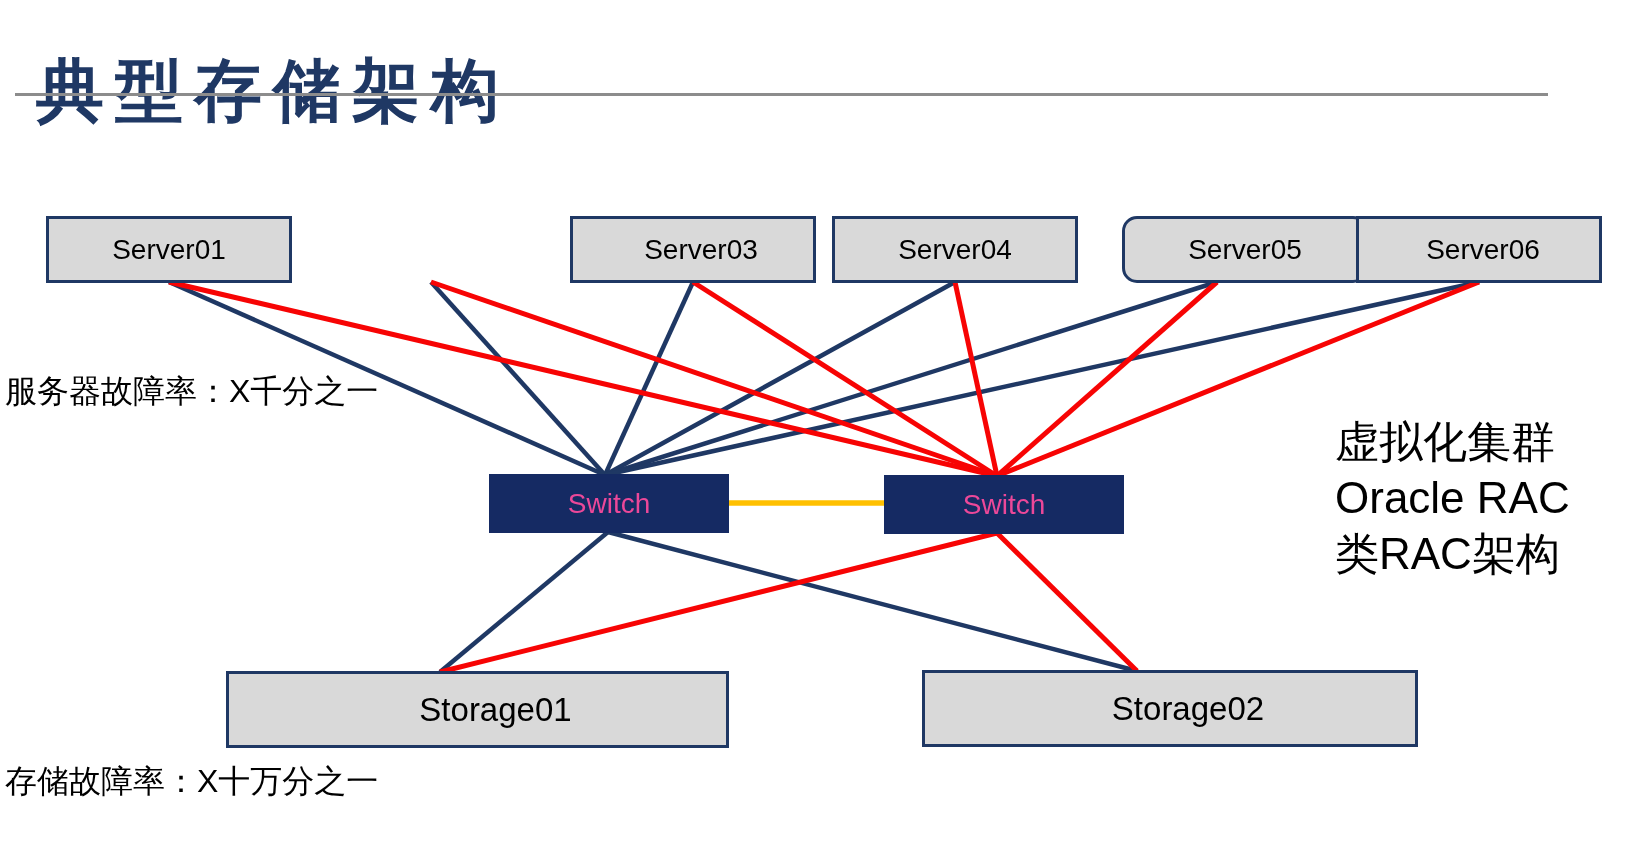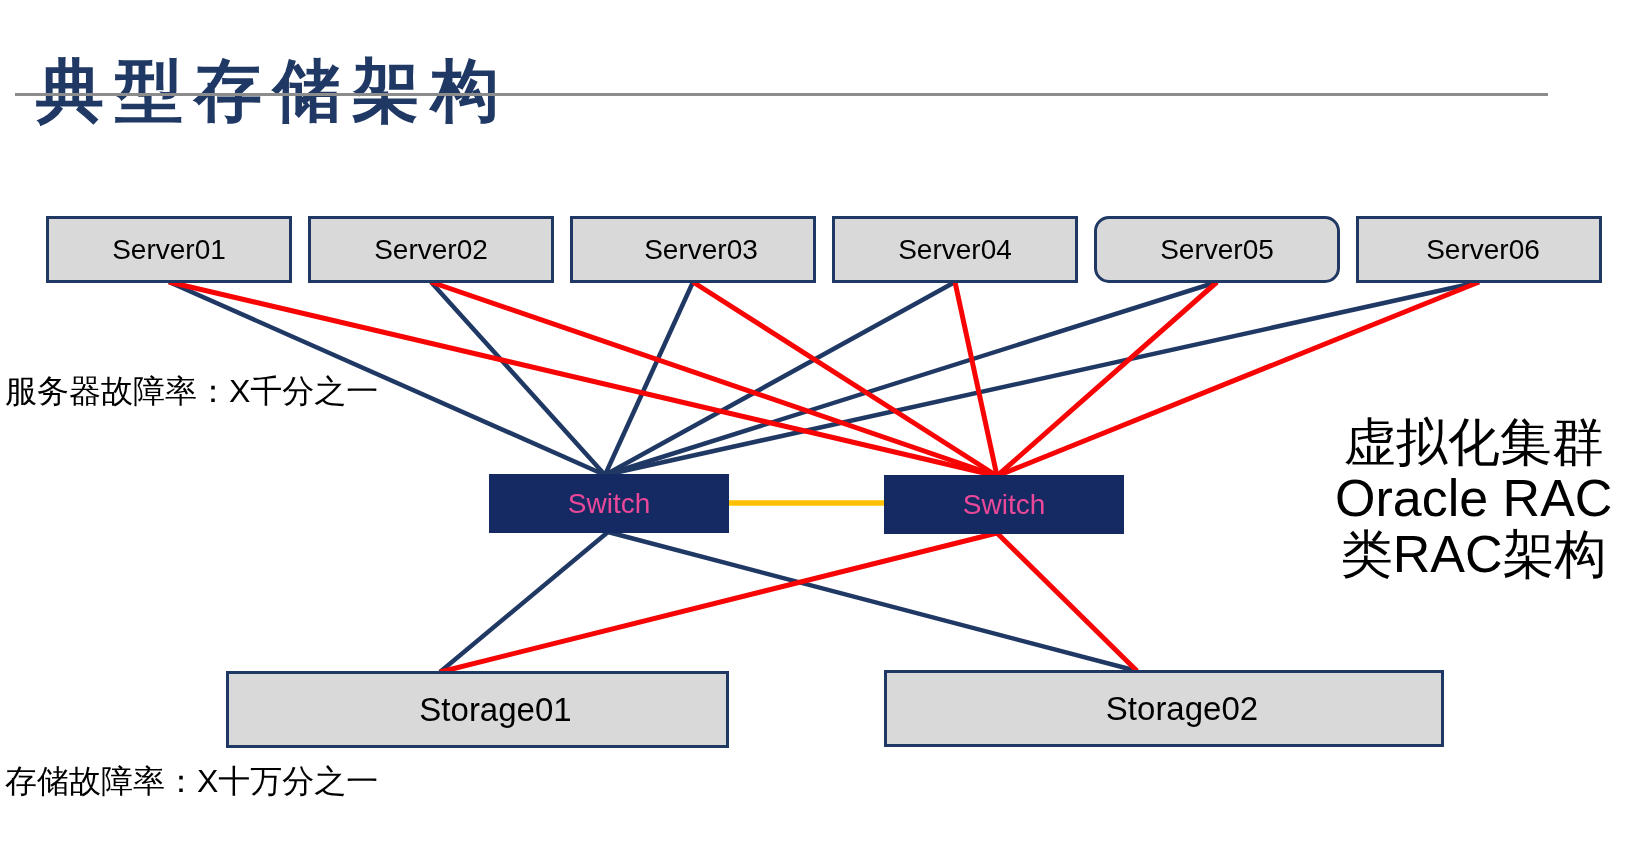--- a/index.html
+++ b/index.html
@@ -22,41 +22,41 @@
   .edge-orange{stroke:var(--c-orange);stroke-width:5.5px;}
   .node{
     position:absolute;z-index:2;display:flex;align-items:center;justify-content:center;
     box-sizing:border-box;white-space:nowrap;
   }
   .server{
     width:246px;height:67px;top:216px;background:var(--c-boxfill);
     border:3px solid var(--c-navy);font-size:28px;color:#000;
   }
   .srv1{left:46px;text-align:center;}  .srv2{left:308px;} .srv3{left:570px;padding-left:16px;}
-  .srv4{left:832px;} .srv5{left:1094px;border-radius:15px;}.srv6{left:1356px;padding-left:8px;}
+  .srv4{left:832px;} .srv5{left:1122px;border-radius:15px;}.srv6{left:1356px;padding-left:8px;}
   .switch{
     width:240px;height:59px;background:var(--c-switchfill);
     color:#ec4899;font-size:28px;
   }
   .sw1{left:489px;top:474px;}
   .sw2{left:884px;top:475px;}
   .storage{
     height:77px;background:var(--c-boxfill);border:3px solid var(--c-navy);
     font-size:33px;color:#000;padding-left:36px;
   }
   .st1{left:226px;top:671px;width:503px;}
-  .st2{left:884px;top:670px;width:560px;}
+  .st2{left:922px;top:670px;width:496px;}
   .side-label{
     position:absolute;z-index:3;font-size:32px;color:#000;white-space:nowrap;
   }
   .lbl-server-rate{left:5px;top:370px;}
   .lbl-storage-rate{left:5px;top:760px;}
   .annotation{
-    position:absolute;left:1335px;top:414px;z-index:3;font-size:52px;color:#000;
-    line-height:56px;text-align:center;white-space:nowrap;
+    position:absolute;left:1335px;top:414px;z-index:3;font-size:44px;color:#000;
+    line-height:56px;text-align:left;white-space:nowrap;
   }
 </style>
 </head>
 <body>
 
 <div id="stage">
 
   <svg id="edge-layer" width="1632" height="847" viewBox="0 0 1632 847">
       <line x1="169" y1="282" x2="605" y2="475" class="edge-navy"></line>
       <line x1="431" y1="282" x2="605" y2="475" class="edge-navy"></line>
@@ -75,23 +75,20 @@
       <line x1="997" y1="533" x2="440" y2="672" class="edge-red"></line>
       <line x1="997" y1="533" x2="1137" y2="671" class="edge-red"></line>
       <line x1="729" y1="503" x2="884" y2="503" class="edge-orange"></line>
     </svg>
 
   <div class="title">典型存储架构</div>
   <div class="title-rule"></div>
 
   <div class="node server srv1">
     <span>Server01</span>
-  </div>
-  <div class="node server srv2">
-    <span>Server02</span>
   </div>
   <div class="node server srv3">
     <span>Server03</span>
   </div>
   <div class="node server srv4">
     <span>Server04</span>
   </div>
   <div class="node server srv5">
     <span>Server05</span>
   </div>

